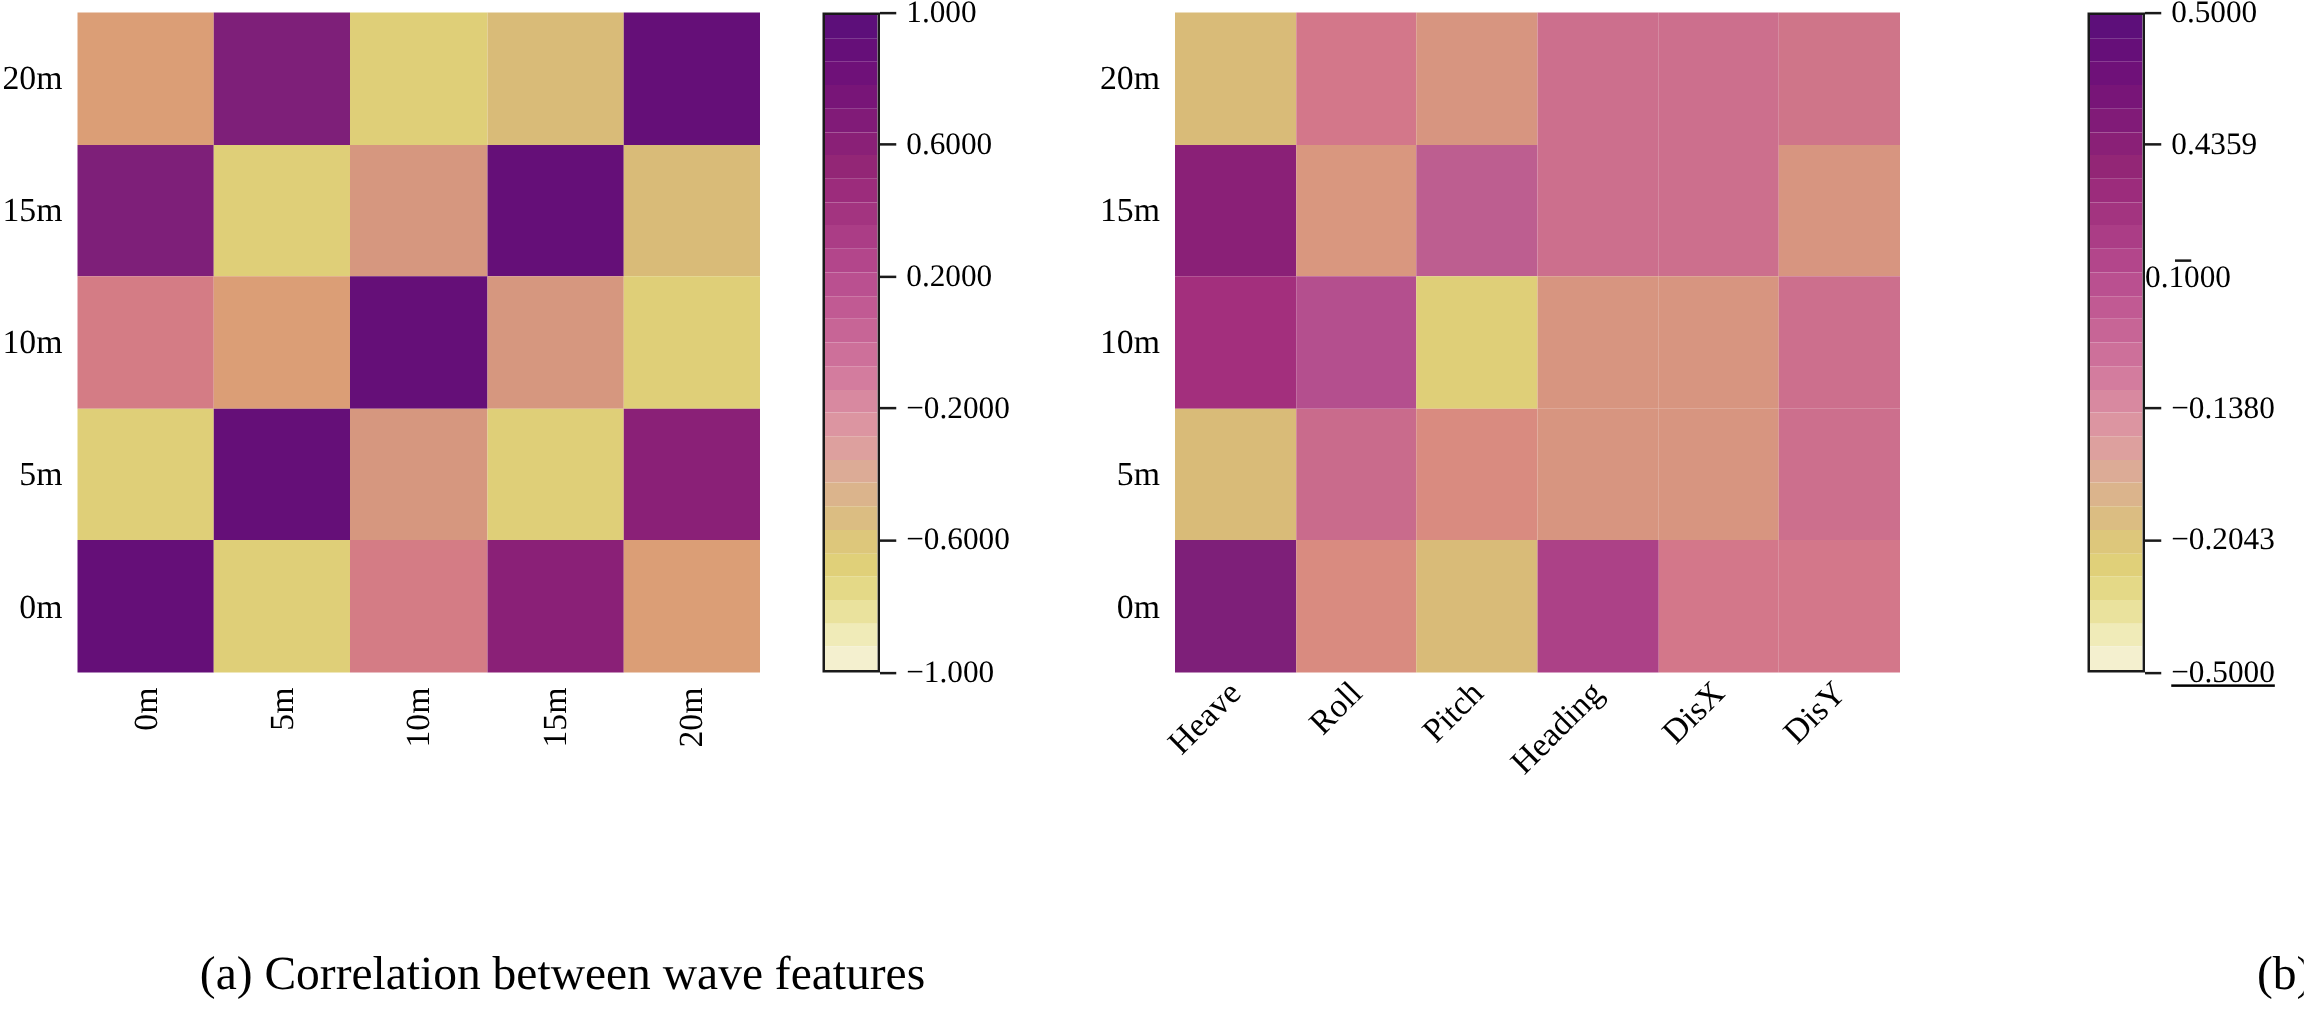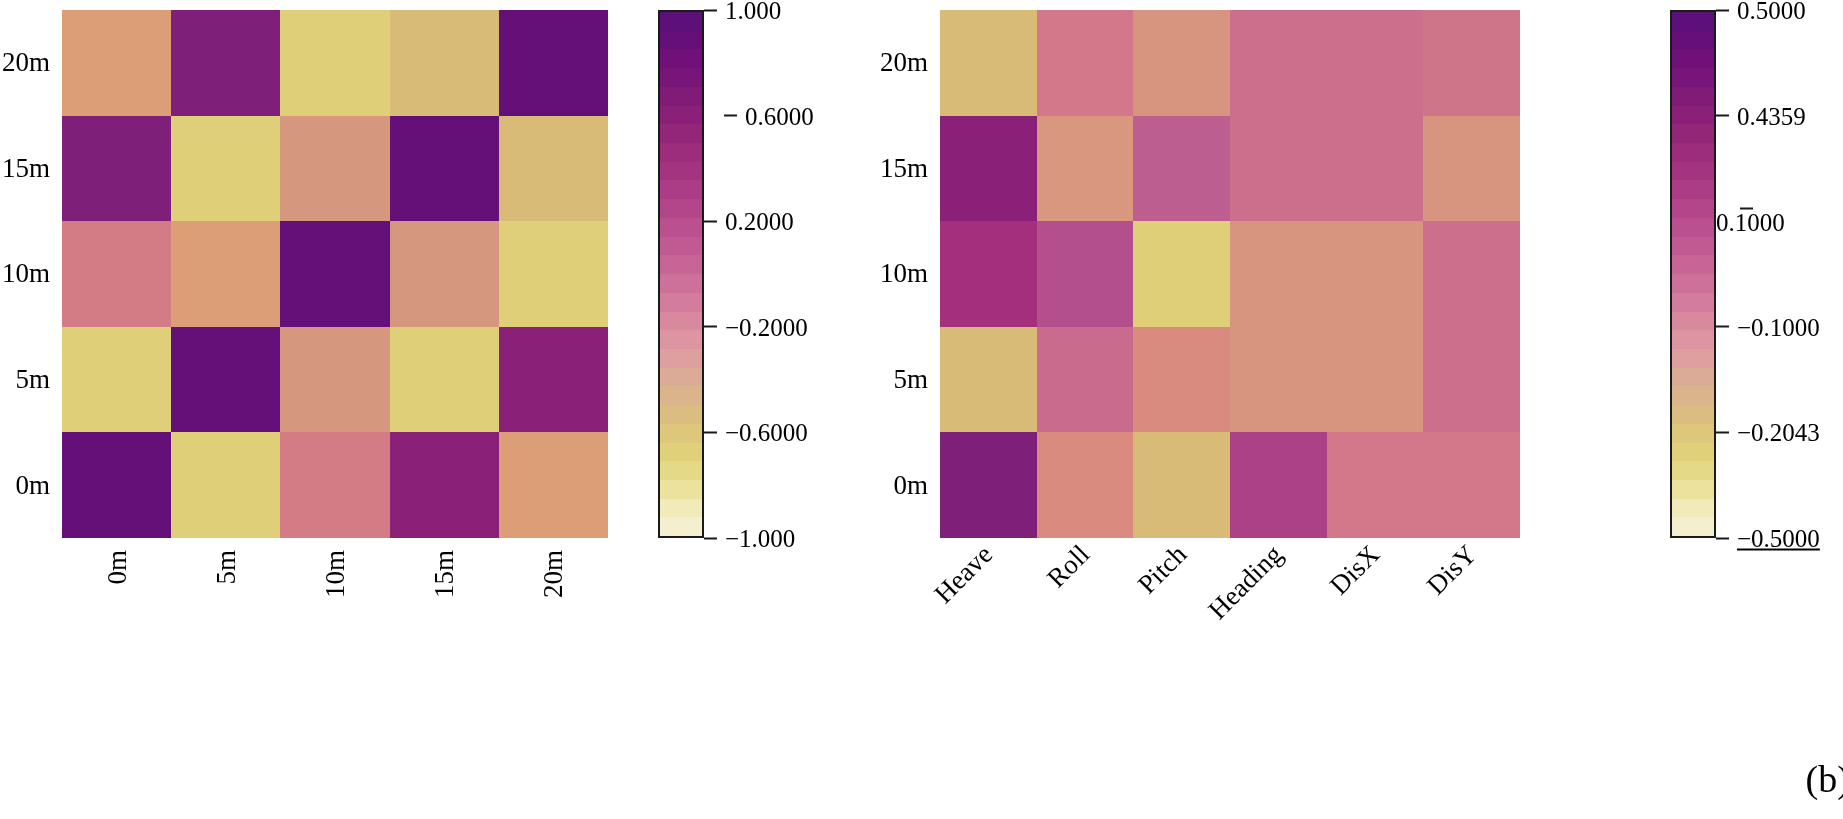--- a/index.html
+++ b/index.html
@@ -237,21 +237,21 @@
             <div class="cbar-step" style="background: rgb(234, 226, 157);"></div>
             <div class="cbar-step" style="background: rgb(240, 235, 184);"></div>
             <div class="cbar-step" style="background: rgb(244, 240, 207);"></div>
           </div>
       </div>
       <div class="cbar-ticks" id="cbar-a-ticks">
           <div class="cbar-tick" style="top: 0%;">
             <span class="dash"></span>
             <span class="txt">1.000</span>
           </div>
-          <div class="cbar-tick" style="top: 20%; padding-left: 20px;">
+          <div class="cbar-tick" style="top: 20%;">
             <span class="dash"></span>
             <span class="txt">0.6000</span>
           </div>
           <div class="cbar-tick" style="top: 40%;">
             <span class="dash"></span>
             <span class="txt">0.2000</span>
           </div>
           <div class="cbar-tick" style="top: 60%;">
             <span class="dash"></span>
             <span class="txt">−0.2000</span>
@@ -260,20 +260,21 @@
             <span class="dash"></span>
             <span class="txt">−0.6000</span>
           </div>
           <div class="cbar-tick" style="top: 100%;">
             <span class="dash"></span>
             <span class="txt">−1.000</span>
           </div>
         </div>
     </div>
 
+    <div class="caption" id="caption-a">(a) Correlation between wave features</div>
   </div>
 
   <div class="panel" id="panel-b">
 
     <div class="ylabels" style="left:0px; top:10px; width:110px; height:528px;">
       <div class="ylab">20m</div>
       <div class="ylab">15m</div>
       <div class="ylab">10m</div>
       <div class="ylab">5m</div>
       <div class="ylab">0m</div>
@@ -376,21 +377,21 @@
           <div class="cbar-tick" style="top: 20%;">
             <span class="dash"></span>
             <span class="txt">0.4359</span>
           </div>
           <div class="cbar-tick" style="top: 40%; flex-direction: column;">
             <span class="dash"></span>
             <span class="txt">0.1000</span>
           </div>
           <div class="cbar-tick" style="top: 60%;">
             <span class="dash"></span>
-            <span class="txt">−0.1000</span>
+            <span class="txt">−0.1380</span>
           </div>
           <div class="cbar-tick" style="top: 80%;">
             <span class="dash"></span>
             <span class="txt">−0.2043</span>
           </div>
           <div class="cbar-tick" style="top: 100%; text-decoration: underline;">
             <span class="dash"></span>
             <span class="txt">−0.5000</span>
           </div>
         </div>

